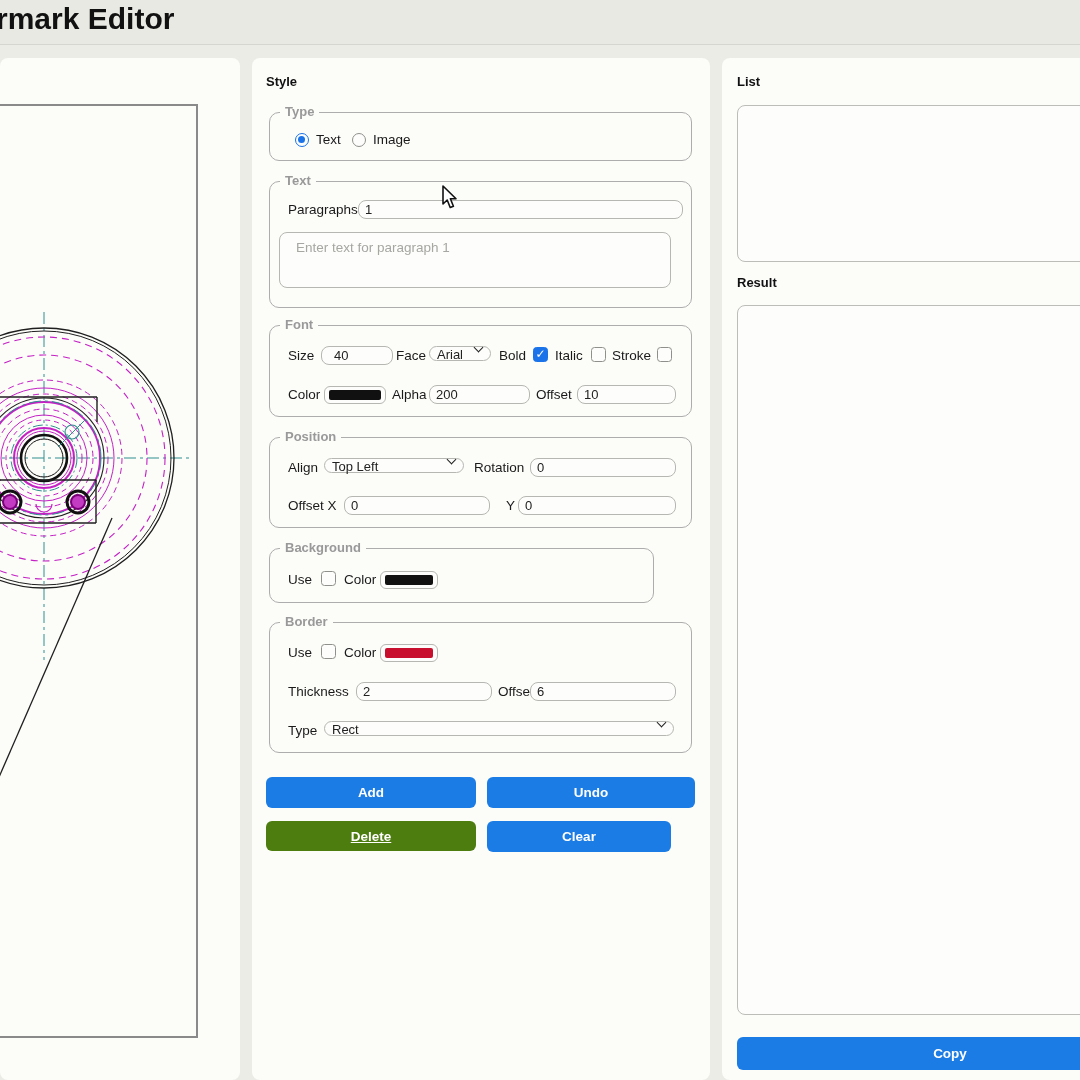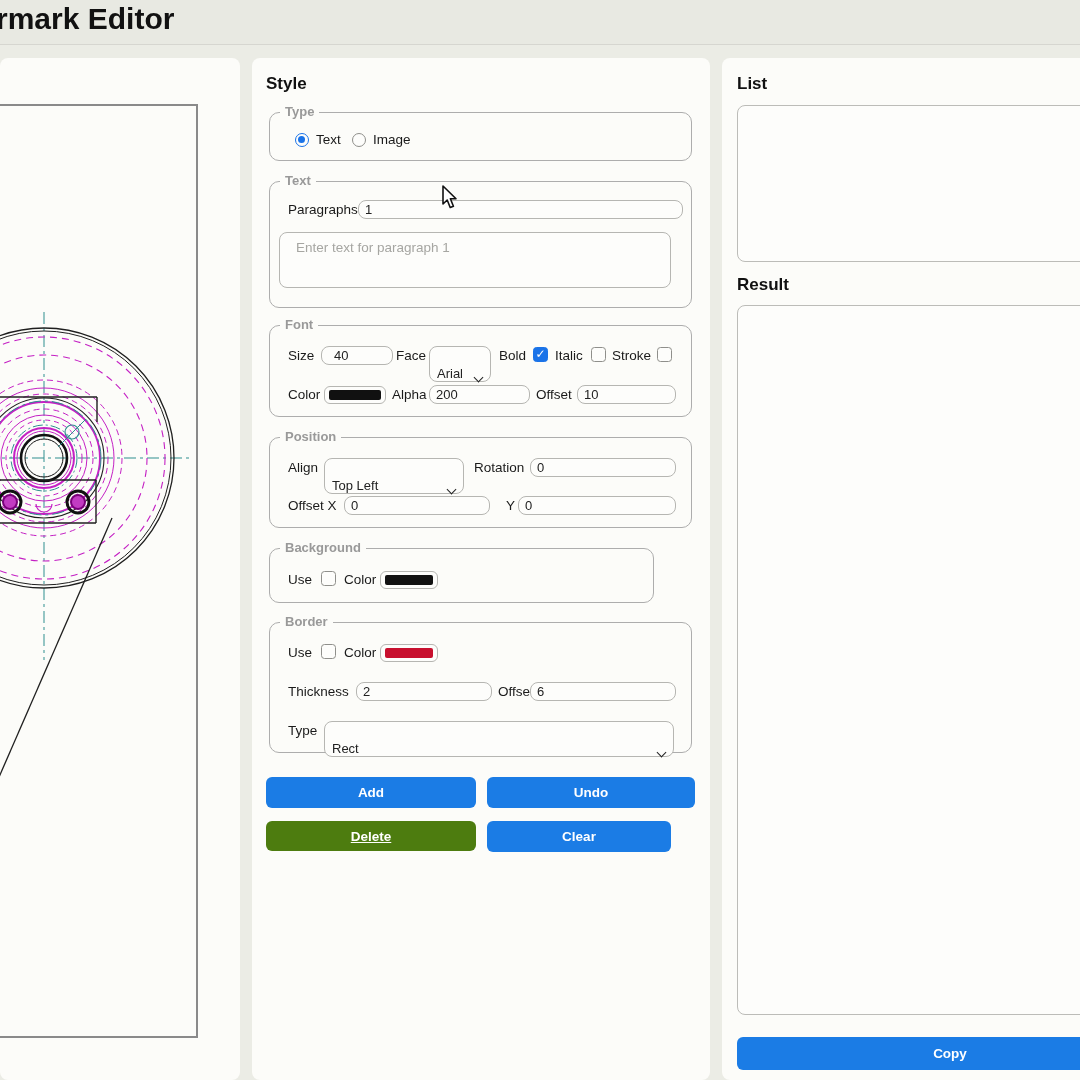--- a/index.html
+++ b/index.html
@@ -1,27 +1,27 @@
 <!DOCTYPE html>
 <html><head>
 <meta charset="utf-8">
 <style>
   html,body{margin:0;padding:0;background:#ebece5;font-family:"Liberation Sans","DejaVu Sans",sans-serif;}
   #stage{position:relative;width:1080px;height:1080px;overflow:hidden;background:#ebece5;}
   .header{position:absolute;left:0;top:0;width:100%;height:44px;background:#e8e9e2;border-bottom:1px solid #d6d6d0;}
   .app-title{position:absolute;left:-4px;top:2px;font-size:30px;font-weight:bold;color:#111;letter-spacing:0;white-space:nowrap;}
   .card{position:absolute;background:#fcfcf9;border-radius:8px;}
-  .panel-title{position:absolute;font-size:17px;font-weight:bold;color:#111;}
+  .panel-title{position:absolute;font-size:13px;font-weight:bold;color:#111;}
   .fieldset{position:absolute;border:1.5px solid #adadad;border-radius:10px;box-sizing:border-box;}
   .legend{position:absolute;top:-9px;left:10px;background:#fcfcf9;padding:0 5px;font-size:13px;font-weight:600;color:#999;line-height:16px;}
   .lbl{position:absolute;height:18px;line-height:18px;font-size:13.5px;color:#1a1a1a;white-space:nowrap;}
   .ipt{position:absolute;height:17px;box-sizing:content-box;border:1px solid #b6b6b2;border-radius:8px;background:#fdfdfb;font-family:inherit;font-size:13px;color:#222;padding:0 0 0 6px;outline:none;}
   .txa{position:absolute;box-sizing:border-box;border:1px solid #b6b6b2;border-radius:8px;background:#fdfdfb;font-family:inherit;font-size:13.5px;color:#222;padding:7px 16px;resize:none;outline:none;}
   .txa::placeholder{color:#a6a6a2;}
-  .sel{position:absolute;height:36px;box-sizing:border-box;border:1px solid #b6b6b2;border-radius:8px;background:#fdfdfb;display:flex;align-items:flex-end;padding:0 8px 0 7px;cursor:default;}
+  .sel{position:absolute;height:15px;box-sizing:border-box;border:1px solid #b6b6b2;border-radius:8px;background:#fdfdfb;display:flex;align-items:flex-start;padding:0 8px 0 7px;cursor:default;}
   .sel .val{flex:1;font-size:13px;color:#222;white-space:nowrap;overflow:hidden;}
   .chev{width:6px;height:6px;border-right:1.8px solid #222;border-bottom:1.8px solid #222;transform:rotate(45deg);margin:-3px 0 0 6px;flex:0 0 auto;}
   .cb{position:absolute;width:15px;height:15px;box-sizing:border-box;border:1.5px solid #8f8f8b;border-radius:3.5px;background:#fdfdfb;}
   .cb.on{background:#1a73e8;border-color:#1a73e8;}
   .cb.on::after{content:"✓";position:absolute;left:1.5px;top:-1px;color:#fff;font-size:12px;font-weight:bold;line-height:15px;}
   .radio{position:absolute;width:14px;height:14px;box-sizing:border-box;border:1.5px solid #8f8f8b;border-radius:50%;background:#fdfdfb;}
   .radio.on{border:1.5px solid #1a73e8;}
   .radio.on::after{content:"";position:absolute;left:2px;top:2px;width:7px;height:7px;border-radius:50%;background:#1a73e8;}
   .swatch-well{position:absolute;height:18px;box-sizing:border-box;border:1px solid #b6b6b2;border-radius:6px;background:#fdfdfb;display:flex;align-items:center;justify-content:center;padding:0 4px;}
   .swatch{width:100%;height:10px;border-radius:2px;}

